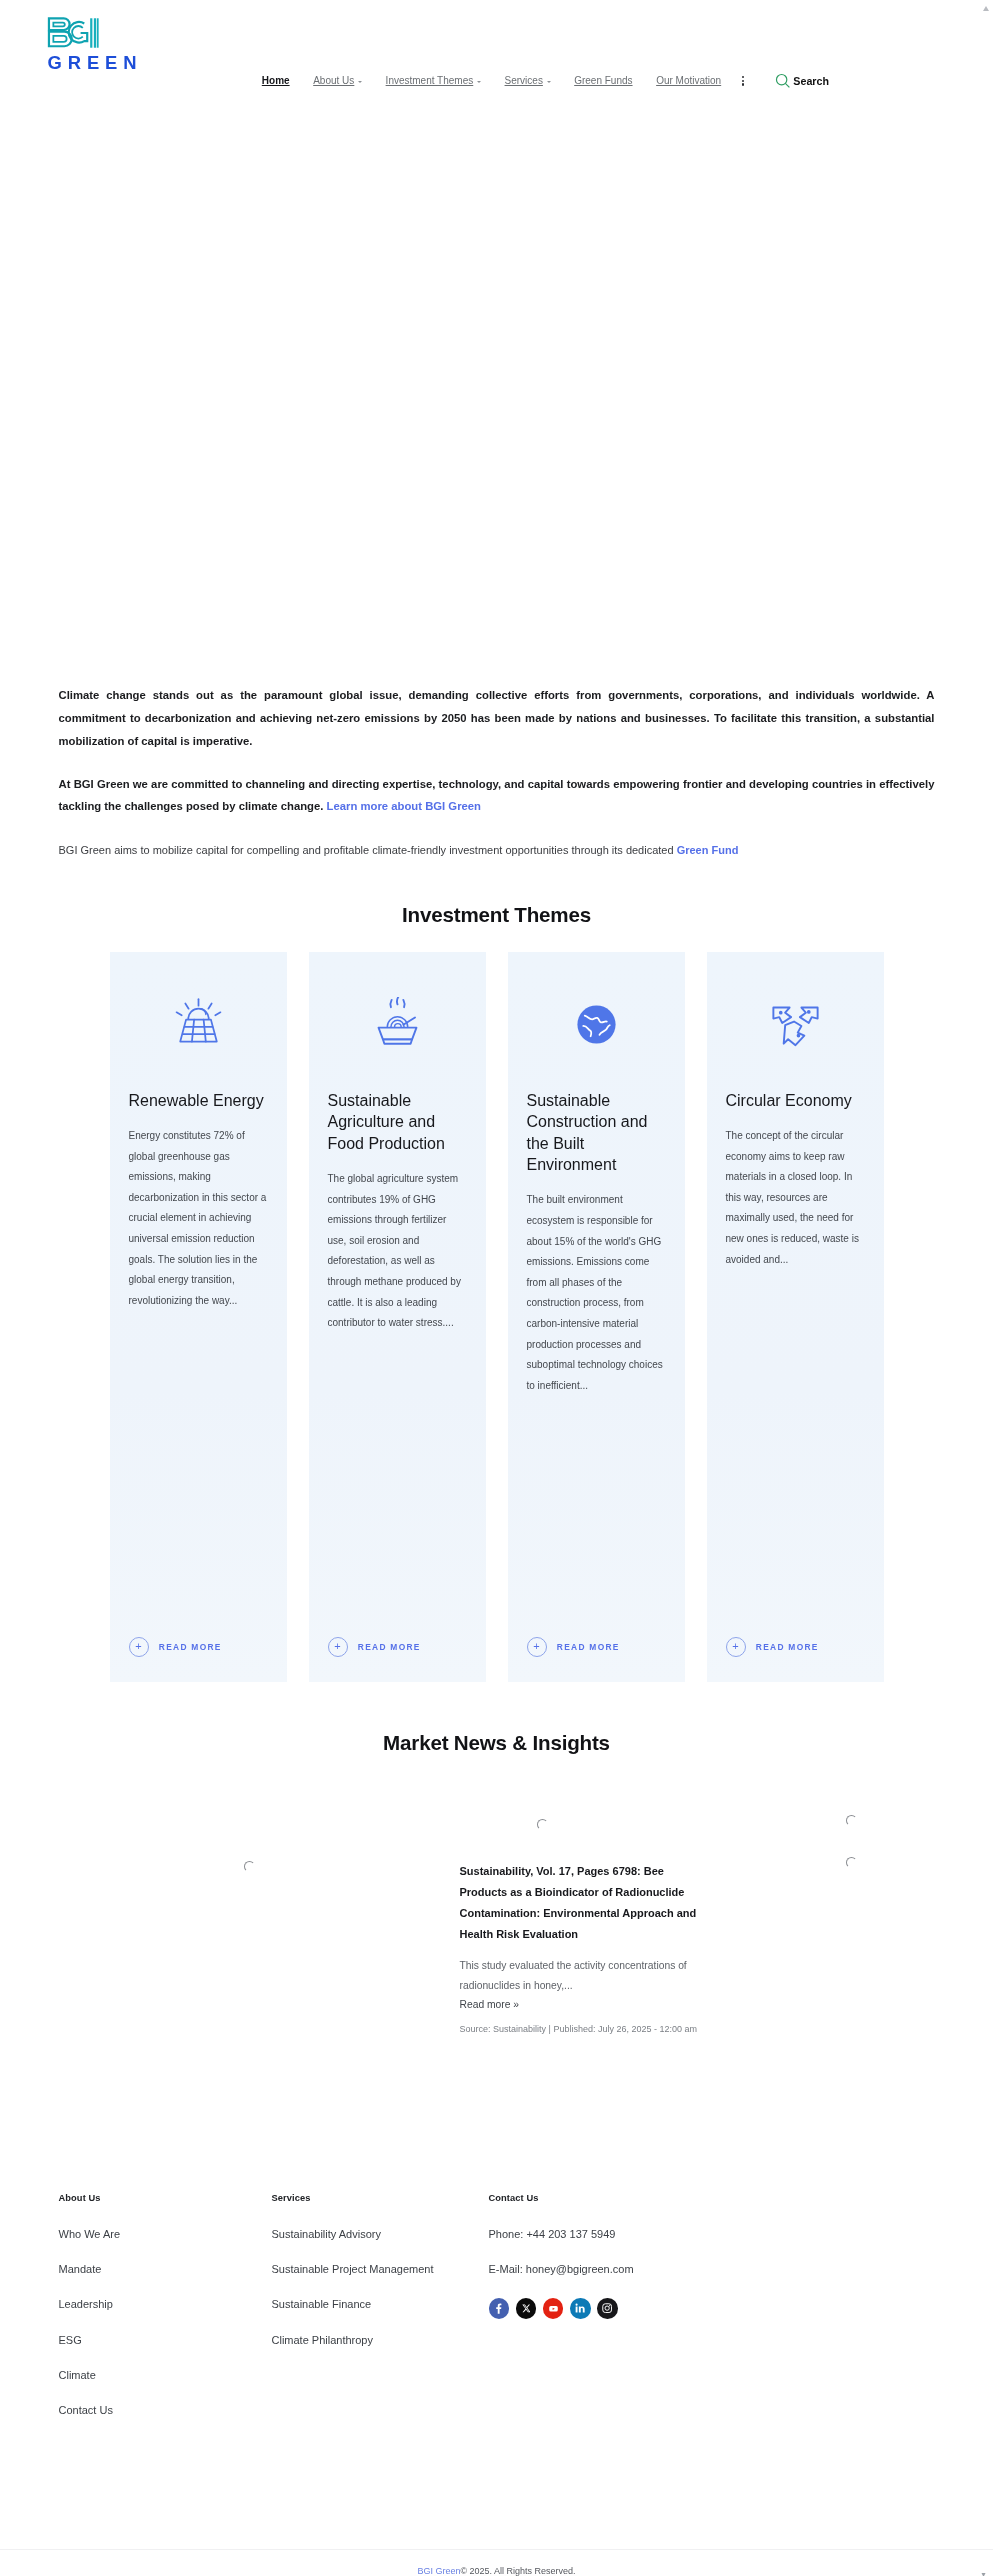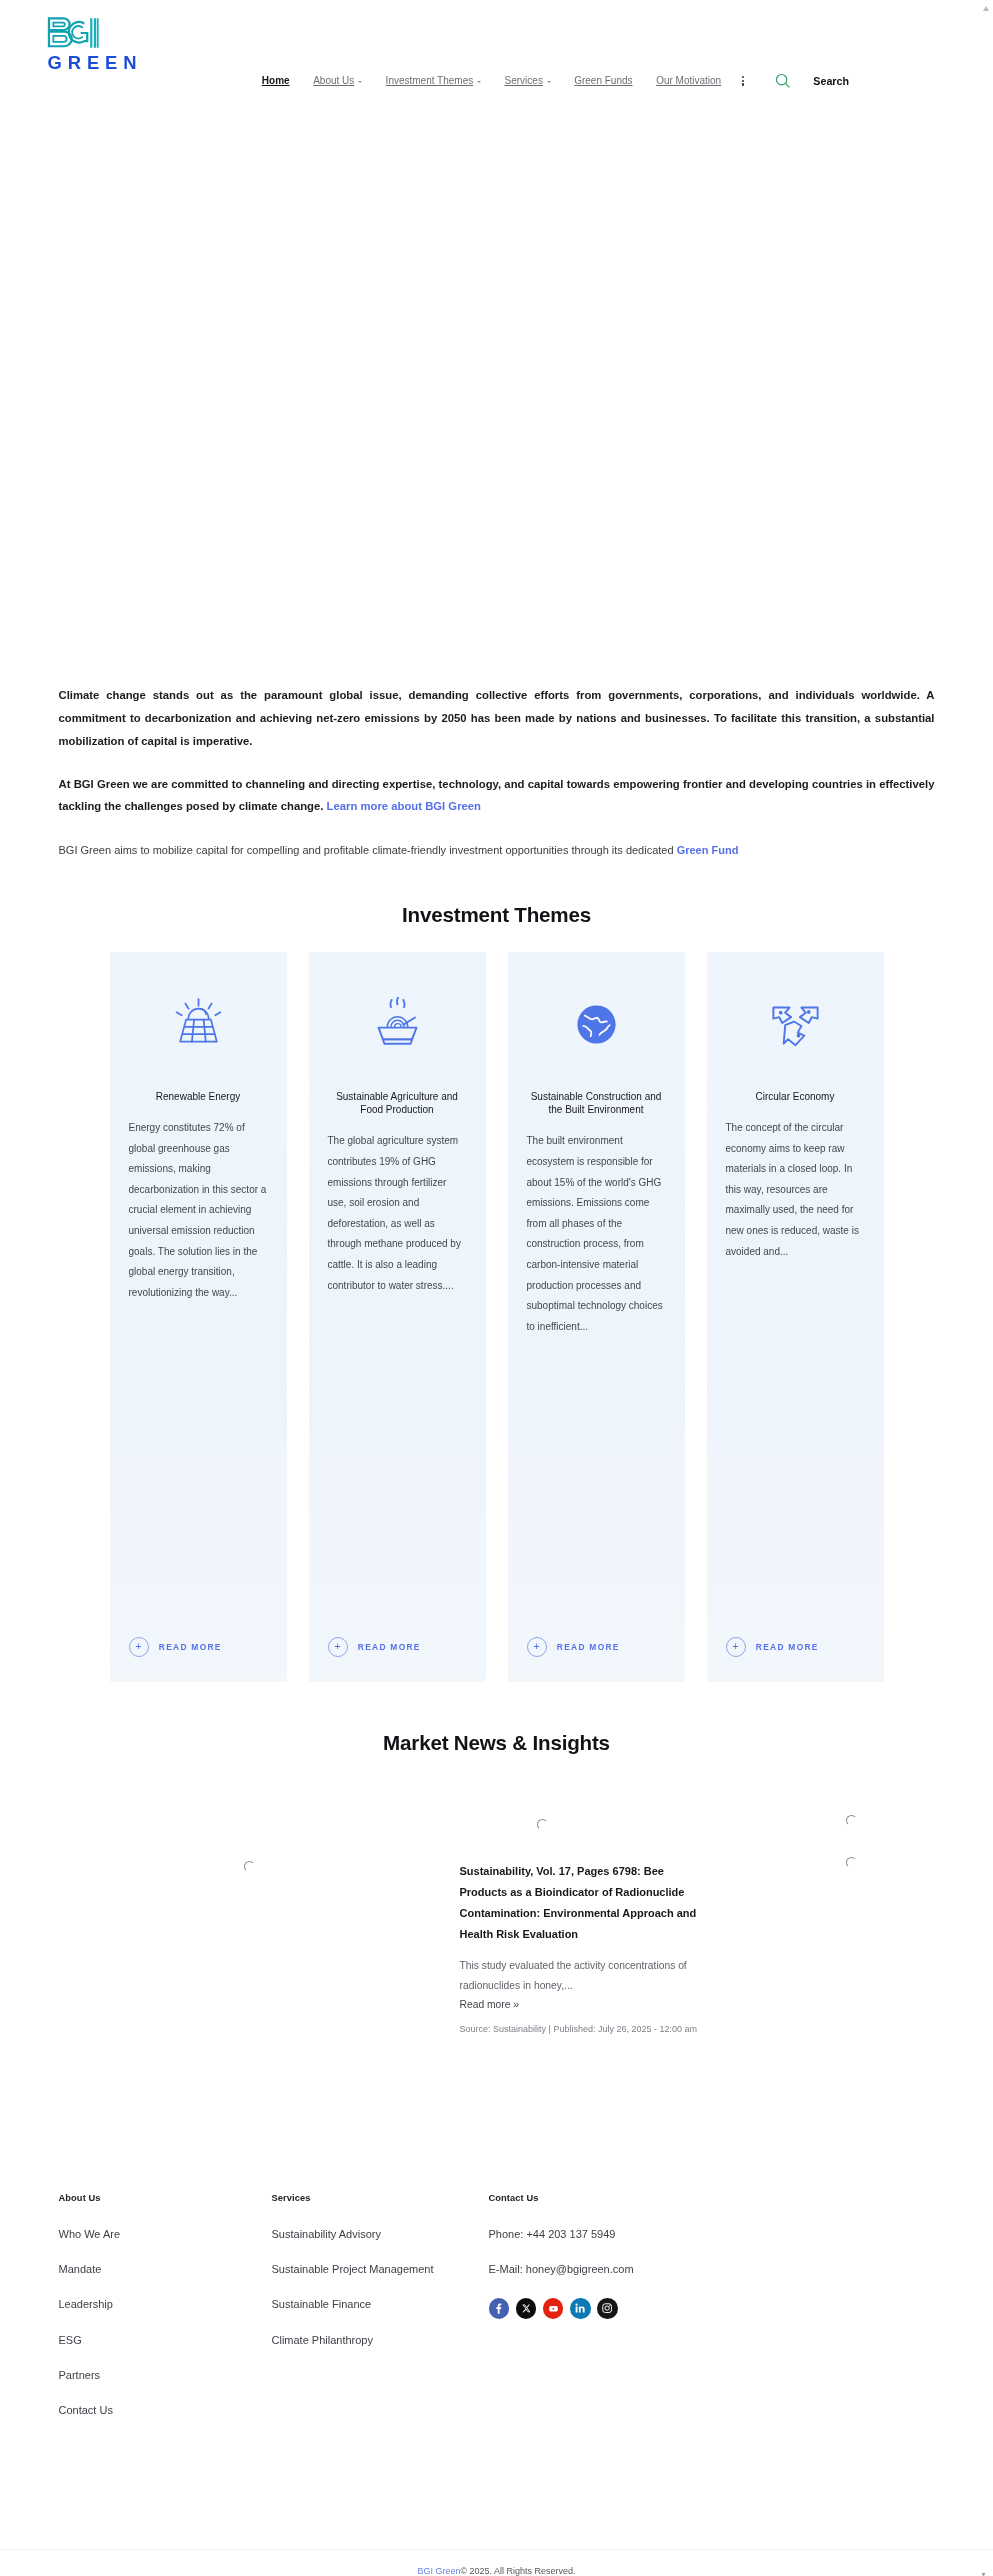--- a/index.html
+++ b/index.html
@@ -64,21 +64,21 @@
     border-right: 2.9px solid transparent;
     border-top: 2.9px solid #8d9196;
     margin-top: 1.5px;
   }
   .nav-kebab {
     margin: 0 10.3px 0 8.8px;
     display:flex; flex-direction: column; gap:1.5px; cursor:pointer;
   }
   .nav-kebab i { display:block; width:2.2px; height:2.2px; background:#2b2d31; border-radius:50%; }
   .search-box {
-    display:flex; align-items:center; gap:23px; margin-left: 20.6px; cursor:pointer;
+    display:flex; align-items:center; gap:3px; margin-left: 20.6px; cursor:pointer;
   }
   .search-label { font-size: 10.7px; font-weight: 700; color:#111; }
 
   
   .hero-blank { width:993px; height: 537px; background:#fff; }
 
   
   .intro {
     width: 876px;
     margin: 0 auto;
@@ -128,26 +128,25 @@
   .theme-card.card-1 { min-height: 730px; }
   .theme-card.card-2 { min-height: 730px; }
   .theme-card.card-3 { min-height: 730px; }
   .theme-card.card-4 { min-height: 730px; }
   .card-icon {
     height: 81px;
     display:flex; align-items:center; justify-content:center;
     margin-bottom: 25px;
   }
   .card-title {
-    font-size: 10px;
+    font-size: 16px;
     line-height: 1.34;
     font-weight: 500;
     color: #17181c;
     margin-bottom: 14.7px;
-    text-align: center;
   }
   .card-body {
     font-size: 10px;
     line-height: 2.06;
     color: #43474d;
     flex: 1;
   }
   .read-more {
     display: flex;
     align-items: center;
@@ -470,21 +469,21 @@
 
 <footer class="site-footer">
   <div class="footer-cols">
 
     <div class="fcol c1">
       <h4>About Us</h4>
       <a href="#">Who We Are</a>
       <a href="#">Mandate</a>
       <a href="#">Leadership</a>
       <a href="#">ESG</a>
-      <a href="#">Partners</a>
+      <a href="#">Climate</a>
       <a href="#">Contact Us</a>
     </div>
 
     <div class="fcol c2">
       <h4>Services</h4>
       <a href="#">Sustainability Advisory</a>
       <a href="#">Sustainable Project Management</a>
       <a href="#">Sustainable Finance</a>
       <a href="#">Climate Philanthropy</a>
     </div>

